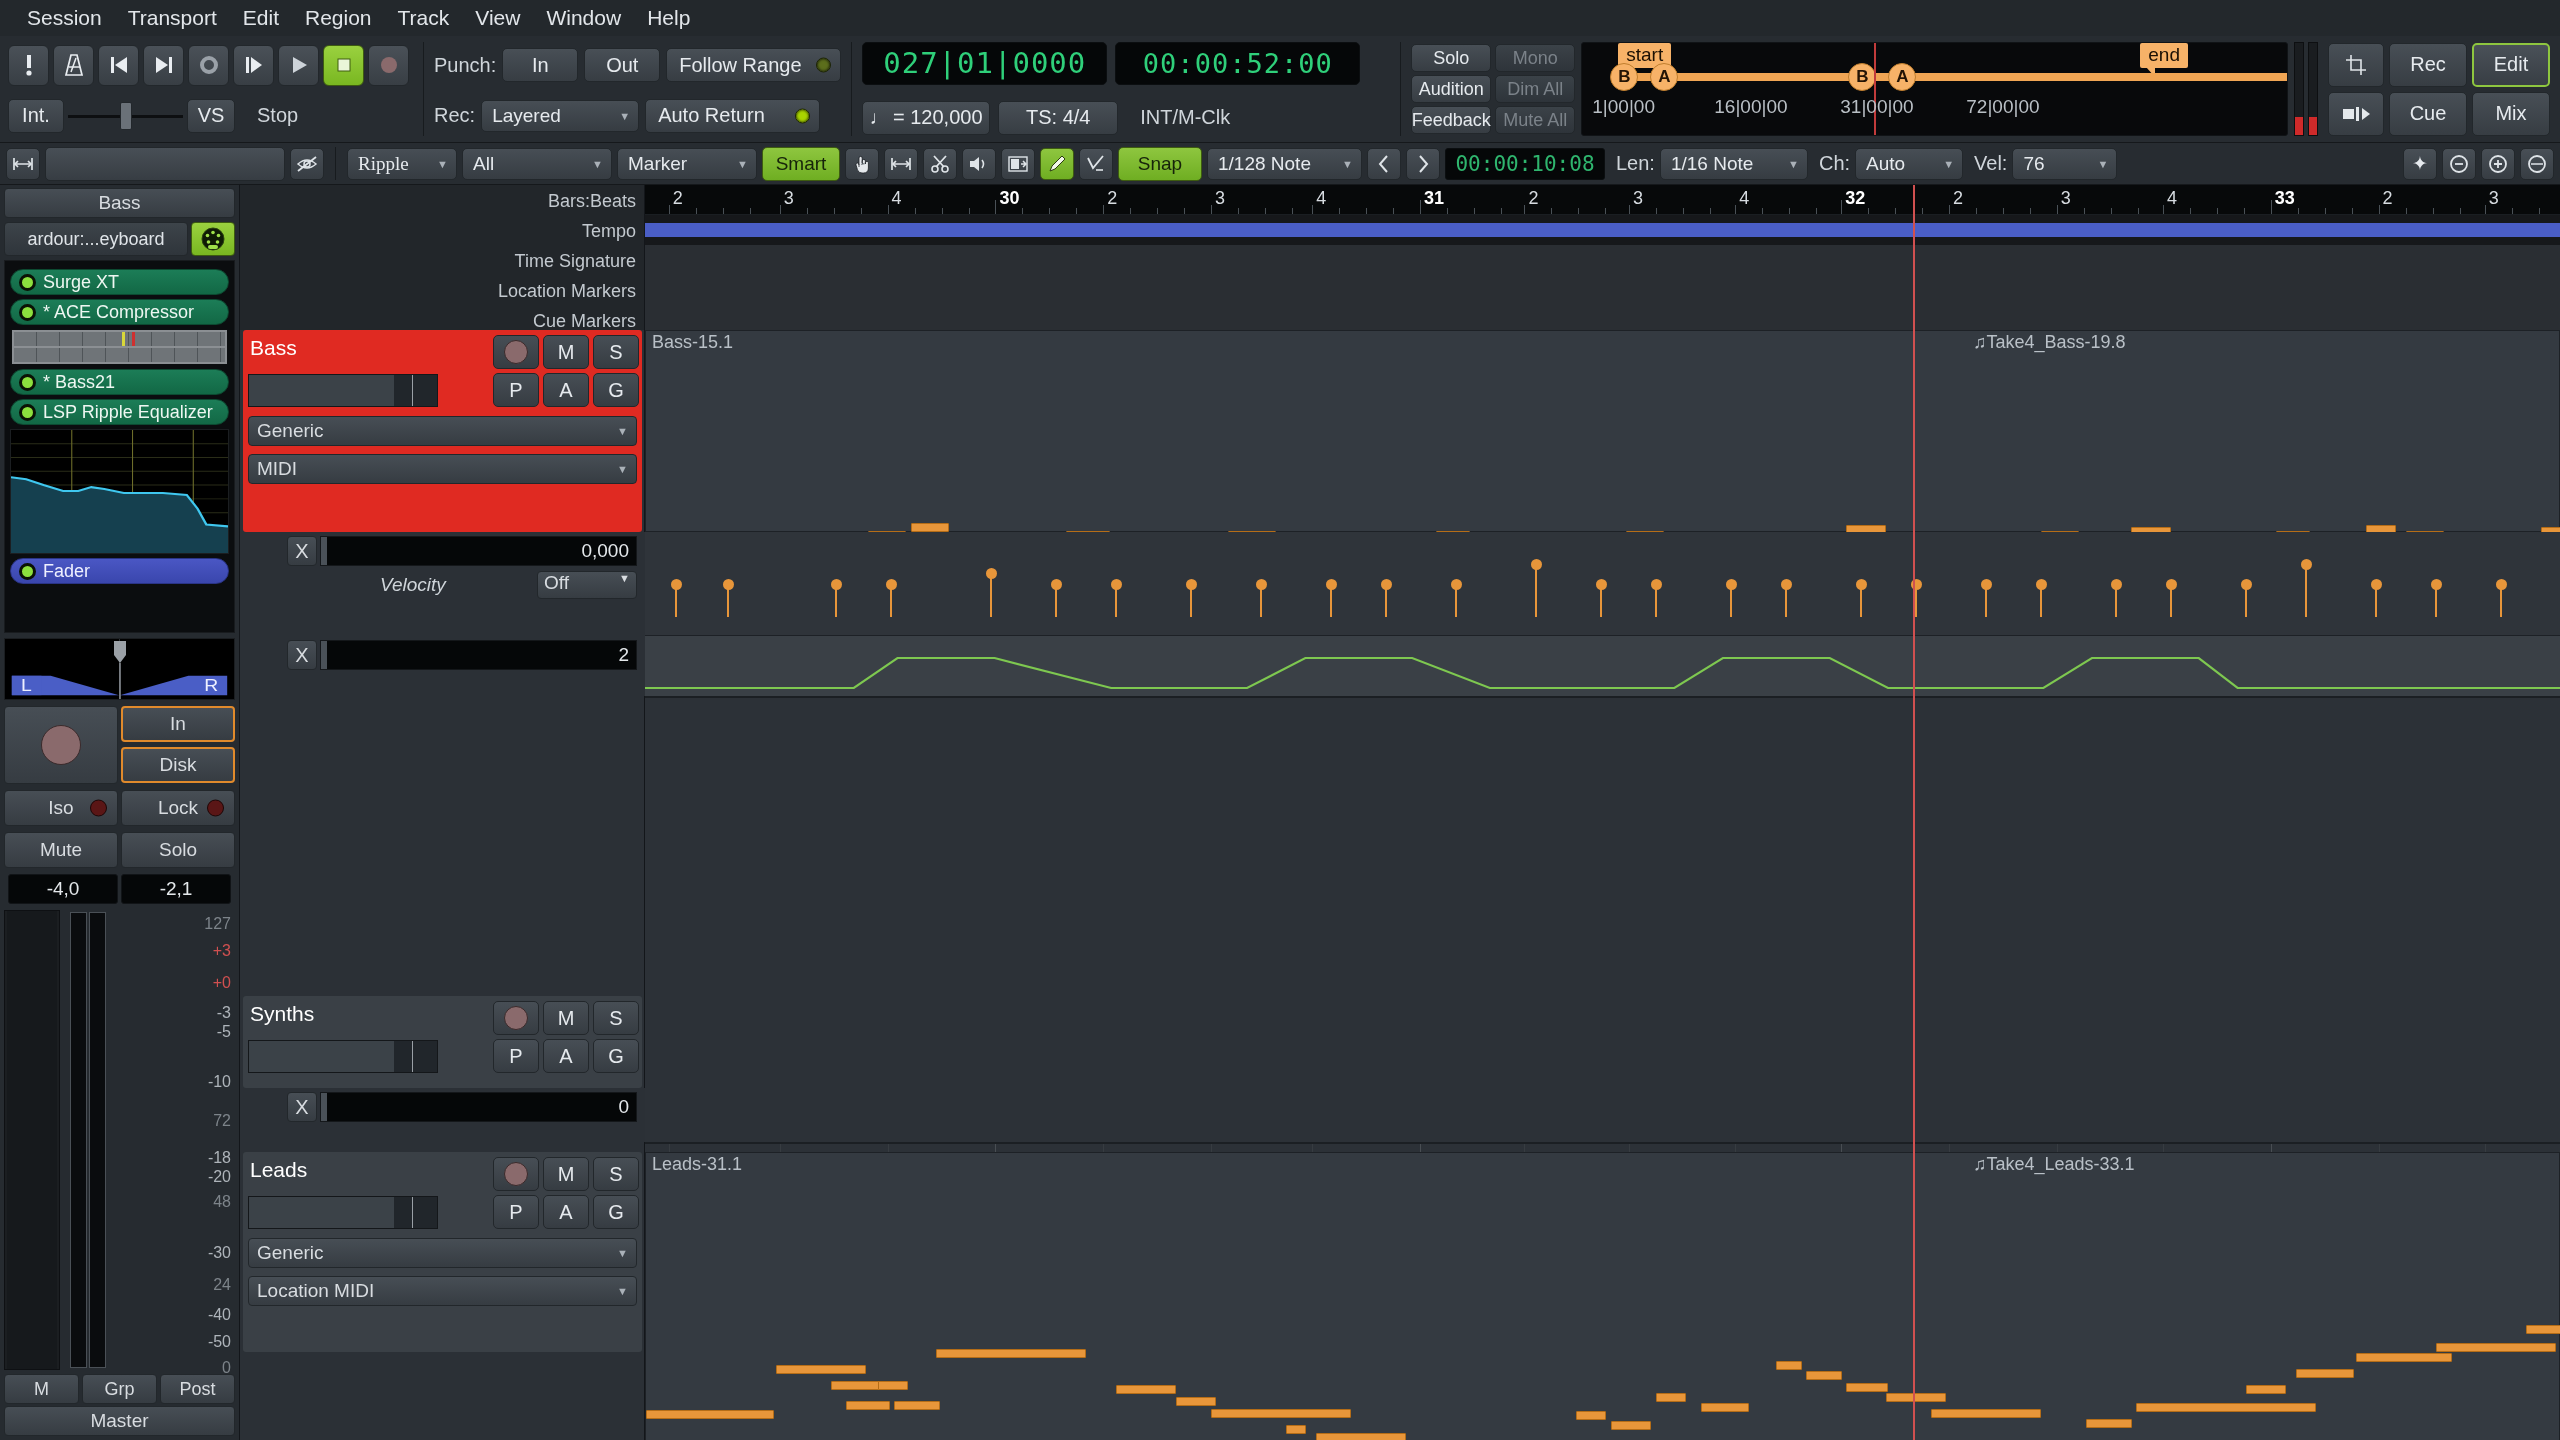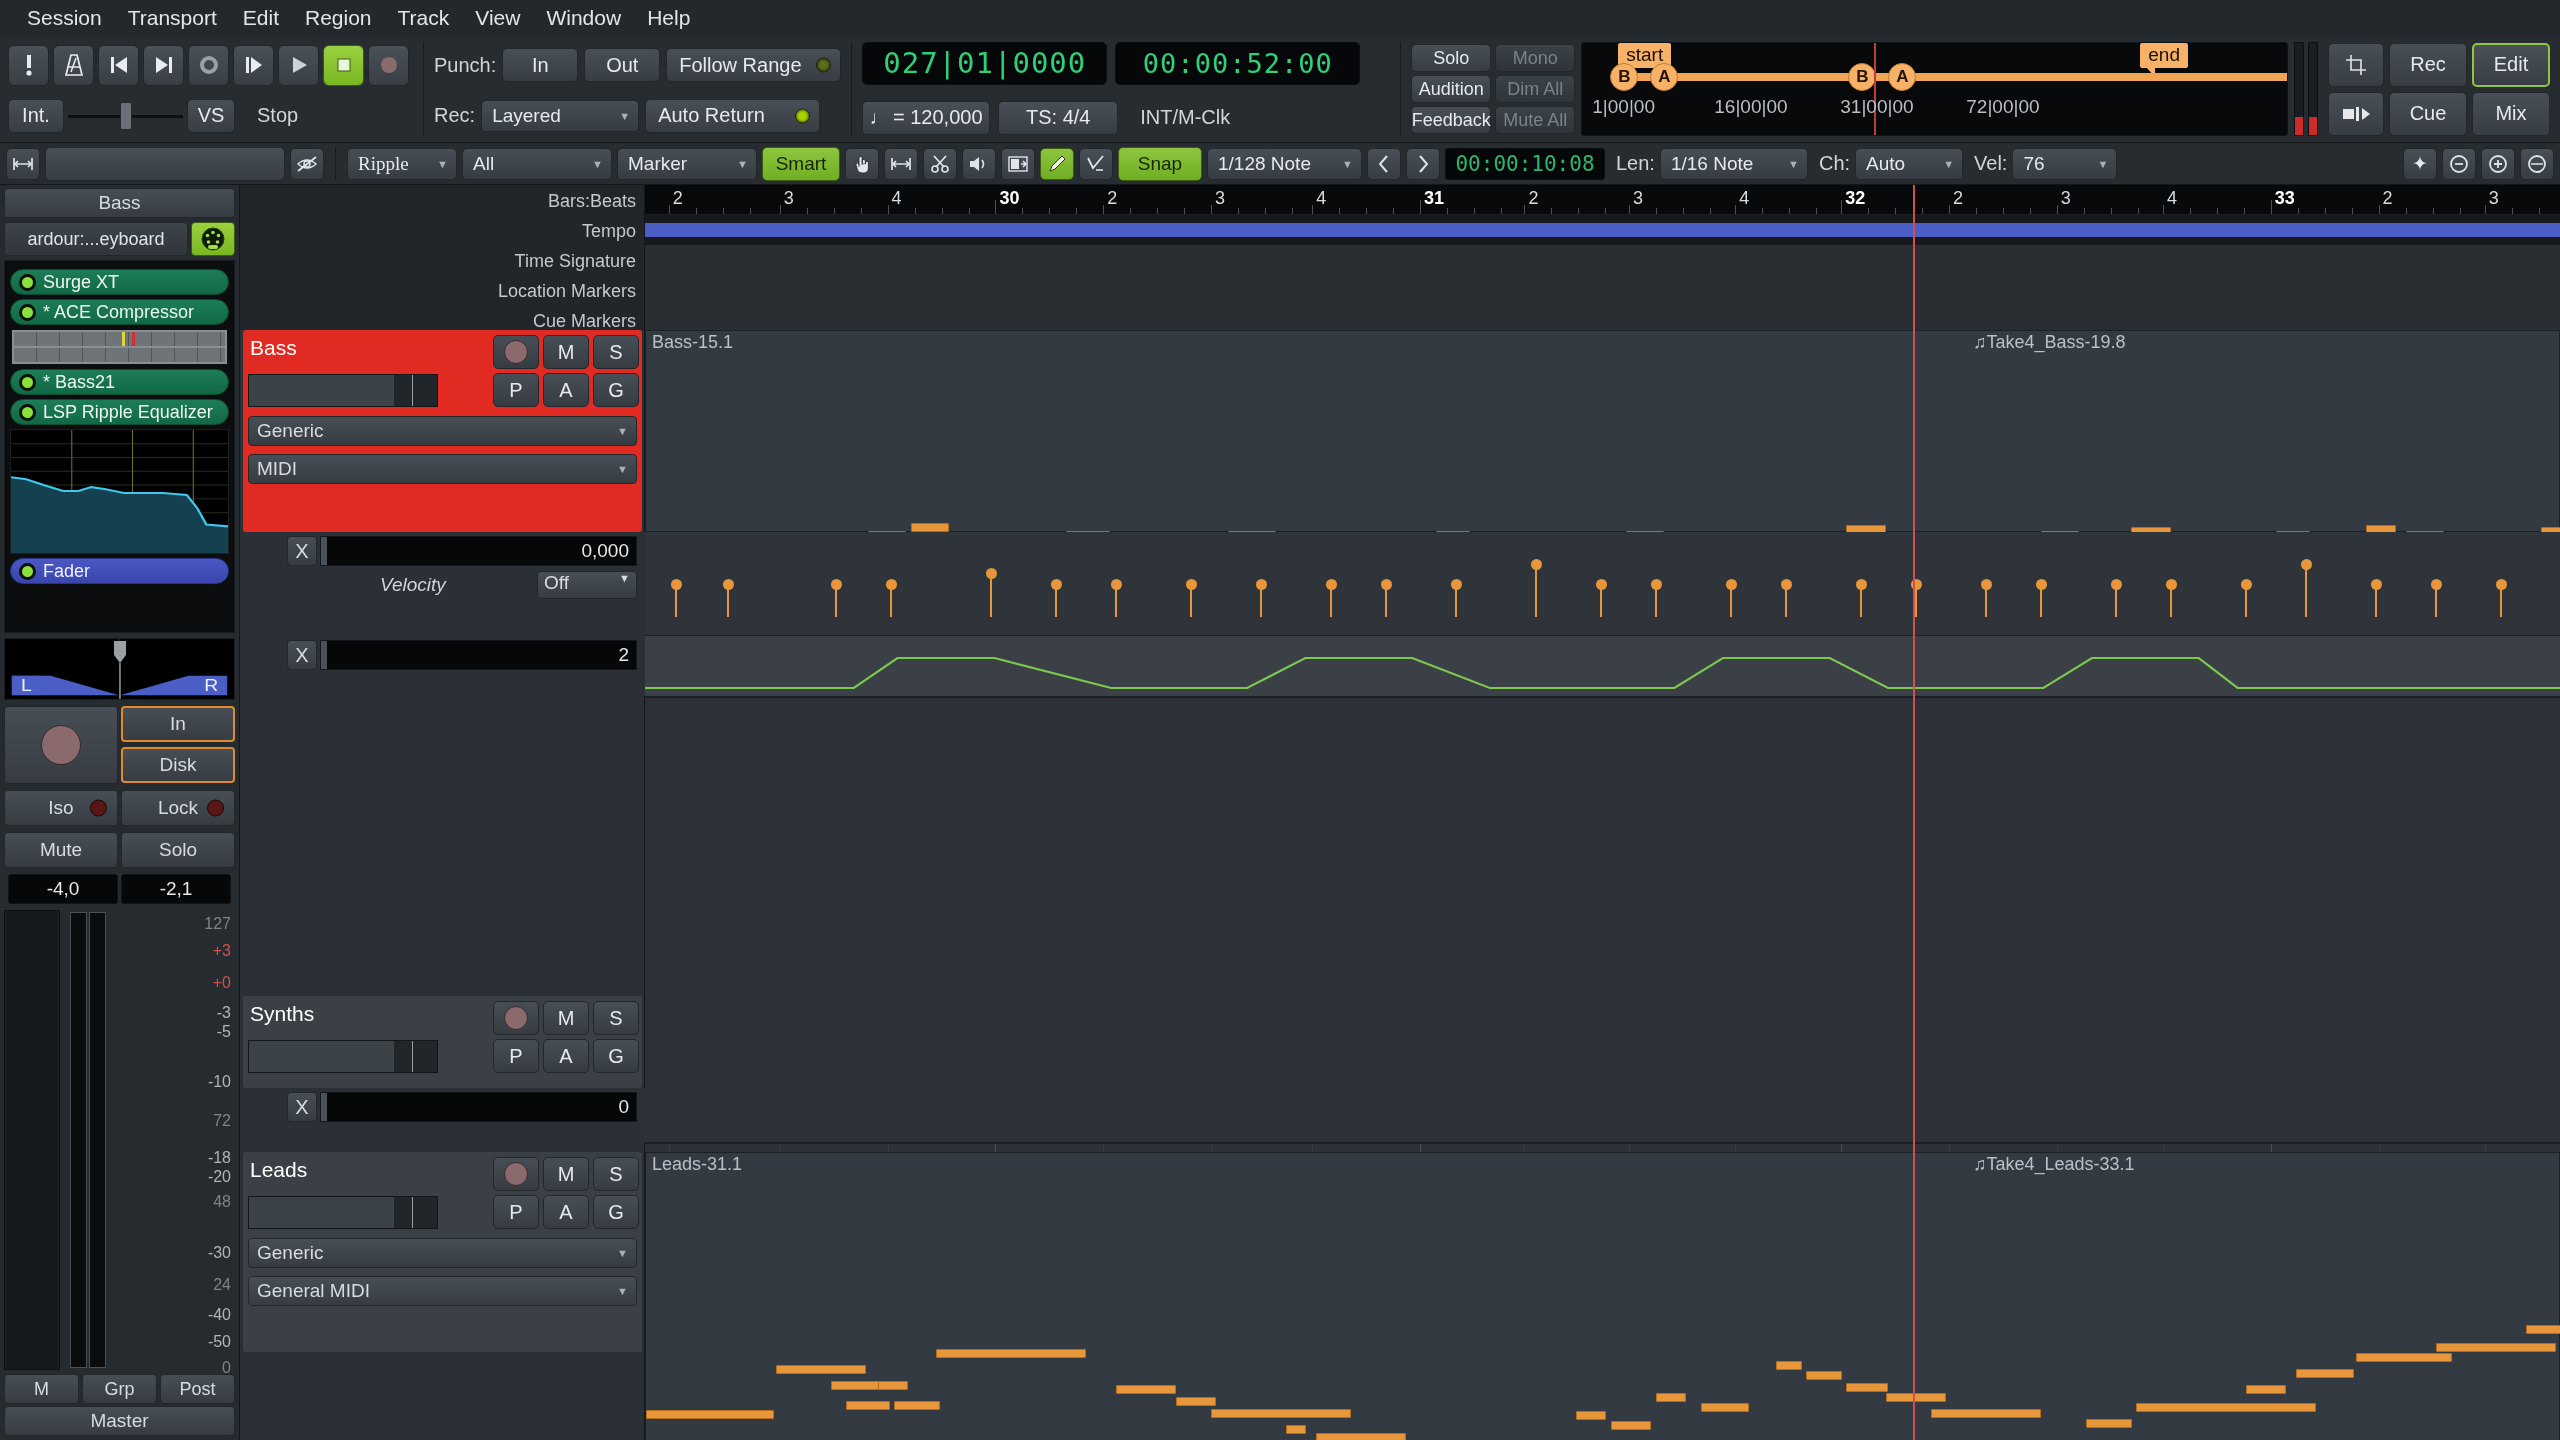--- a/index.html
+++ b/index.html
@@ -714,21 +714,21 @@
           <div class="tb">S</div>
           <div class="tb">P</div>
           <div class="tb">A</div>
           <div class="tb">G</div>
         </div>
         <div class="thdd" style="top:86px;">
           <span>Generic</span>
           <span class="caret">▼</span>
         </div>
         <div class="thdd" style="top:124px;">
-          <span>General MIDI</span>
+          <span>Location MIDI</span>
           <span class="caret">▼</span>
         </div>
       </div>
 
       <div class="pianokeys" style="left:590px;top:145px;height:202px;">
         <svg width="58" height="202" preserveAspectRatio="none">
             <rect width="58" height="202" fill="#cfd3d7"></rect>
           <g fill="#15181b">
             <rect y="6" width="58" height="5"></rect>
               <rect y="18" width="58" height="5"></rect>

